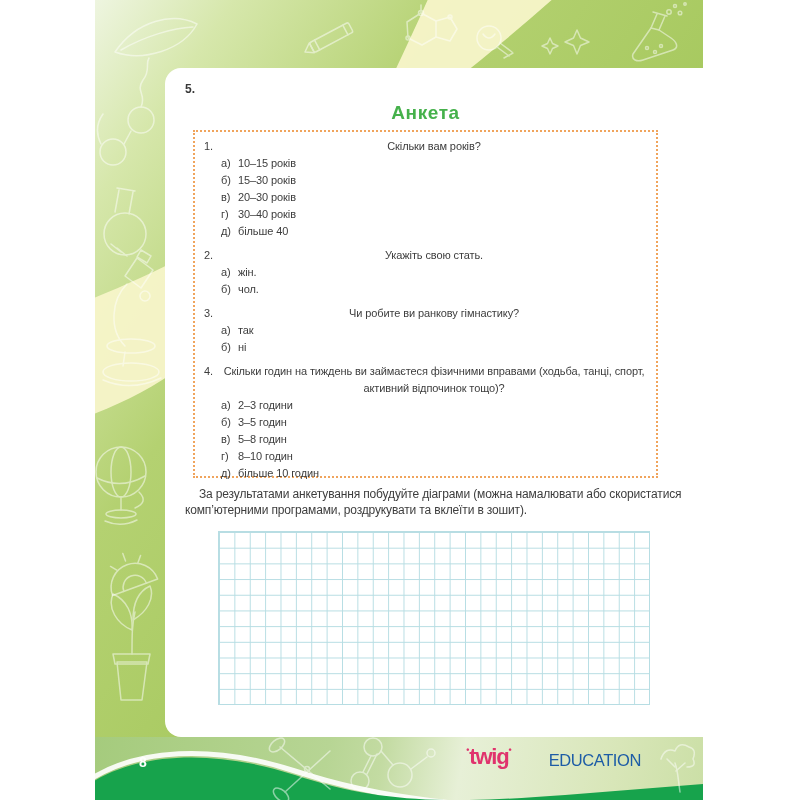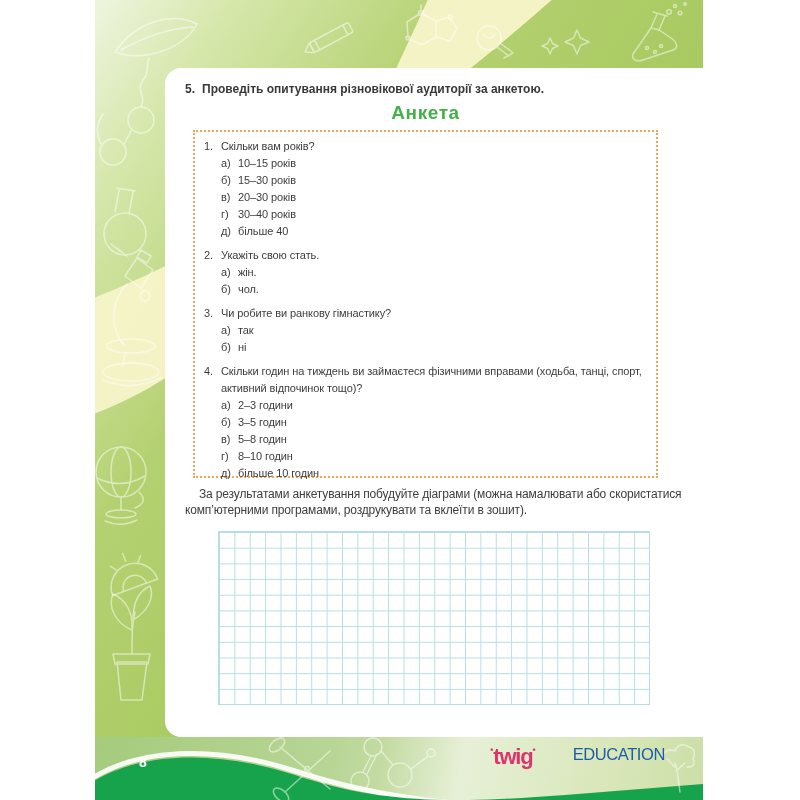--- a/index.html
+++ b/index.html
@@ -22,40 +22,40 @@
   .task-line{position:absolute;left:20px;top:14px;width:505px;font-size:12px;font-weight:bold;color:#383838;display:flex;gap:7px;}
   .anketa-title{position:absolute;left:28px;top:34px;width:465px;text-align:center;
     font-size:19px;font-weight:bold;color:#45b14b;letter-spacing:.6px;}
   .anketa-box{
     position:absolute;left:28px;top:62px;width:465px;height:348px;box-sizing:border-box;
     border:2px dotted #f0a45c;padding:6px 9px 0 9px;
   }
   .question{margin-bottom:7px;font-size:11px;line-height:17px;color:#3d3d3d;letter-spacing:-.1px;}
   .q-title{display:flex;gap:4px;}
   .q-num{min-width:13px;}
-  .q-text{flex:1;}
+  .q-text{flex:1;text-align:center;}
   .opt{display:flex;padding-left:17px;}
   .opt-letter{min-width:17px;}
   .instruction{position:absolute;left:20px;top:418px;width:512px;font-size:12px;line-height:16px;
     color:#3d3d3d;text-indent:14px;letter-spacing:-.15px;margin:0;}
   .grid-paper{
     position:absolute;left:53px;top:463px;width:432px;height:174px;box-sizing:border-box;
     background-color:#ffffff;border:1px solid #b7dde3;
     background-image:
       linear-gradient(to right,#b7dde3 1px,transparent 1px),
       linear-gradient(to bottom,#b7dde3 1px,transparent 1px);
     background-size:15.39px 15.7px;
   }
   .bottom-band{
     position:absolute;left:0;top:737px;width:608px;height:63px;overflow:hidden;
     background:linear-gradient(100deg,#a5cb7d 0%,#b7d594 38%,#c3dba2 47%,#e7f0d7 60%,#d8e6b8 85%,#cbdfa6 100%);
   }
   .band-svg{position:absolute;left:0;top:0;}
   .page-num{position:absolute;left:44px;top:17px;color:#ffffff;font-weight:bold;font-size:14px;}
-  .logo{position:absolute;right:38px;top:9px;display:flex;align-items:flex-start;}
+  .logo{position:absolute;right:62px;top:9px;display:flex;align-items:flex-end;}
   .twig{color:#e0336d;font-weight:bold;font-size:22px;letter-spacing:-1.2px;line-height:1;}
   .tdot{font-size:9px;vertical-align:11px;letter-spacing:0;}
   .edu{color:#1d5ca6;font-weight:normal;font-size:16.5px;letter-spacing:-.4px;line-height:1;margin-left:37px;}
 </style>
 </head>
 <body>
 
 <div class="page">
 
   <svg class="decor" width="608" height="737" viewBox="0 0 608 737">
@@ -143,21 +143,20 @@
       <path d="M18,654 L55,654 L53,664 L20,664 Z"></path>
       <path d="M37,654 C37,636 37,624 40,612"></path>
       <path d="M37,630 C22,624 12,608 18,594 C32,600 38,614 37,630 Z"></path>
       <path d="M38,620 C52,612 60,598 55,586 C42,592 38,606 38,620 Z"></path>
     </g>
   </svg>
 
   <div class="sheet">
     <div class="task-line">
       <span>5.</span>
-      <span>Проведіть опитування різновікової аудиторії за анкетою.</span>
     </div>
 
     <div class="anketa-title">Анкета</div>
 
     <div class="anketa-box">
         <div class="question">
           <div class="q-title">
             <span class="q-num">1.</span>
             <span class="q-text">Скільки вам років?</span>
           </div>

